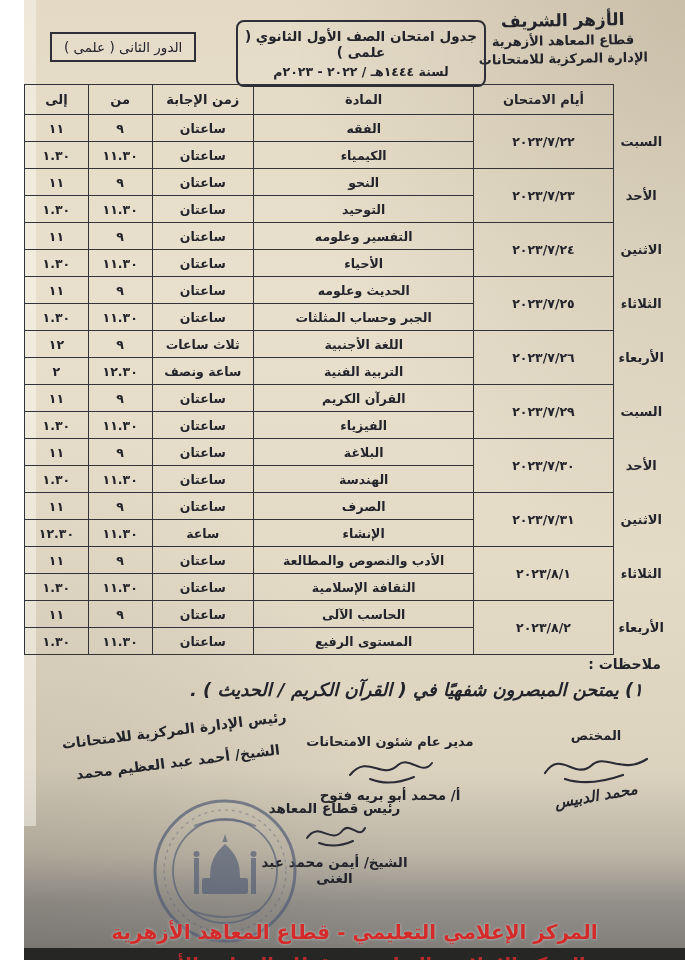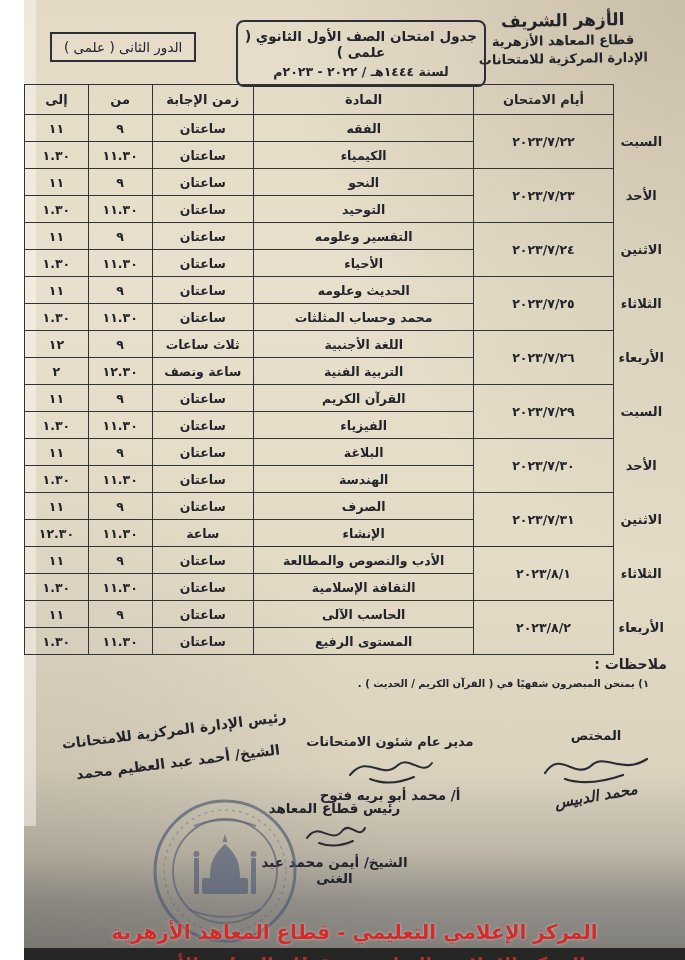--- a/index.html
+++ b/index.html
@@ -38,23 +38,23 @@
   .schedule th, .schedule td { border:1.6px solid #33333a; text-align:center;
     vertical-align:middle; font-weight:bold; padding:0 2px; overflow:hidden; }
   .schedule th { height:30px; font-size:13px; }
   .schedule td { height:27px; font-size:12.5px; }
   .schedule .day-col { border:none; font-size:13px; background:transparent; }
   .date-cell { direction:ltr; font-size:13.5px; letter-spacing:.4px; }
   .subject-cell { font-size:13px; }
   .time-cell { direction:ltr;margin-top:44px; }
 
   
-  .notes { position:absolute; top:656px; right:18px; width:645px; direction:rtl; text-align:right; }
+  .notes { position:absolute; top:656px; right:24px; width:645px; direction:rtl; text-align:right; }
   .notes-title { font-size:14px; font-weight:bold; margin-bottom:4px; }
-  .note { font-size:10px; font-weight:bold; line-height:1.55; padding-right:18px; }
+  .note { font-size:18px; font-weight:bold; line-height:1.55; padding-right:18px;font-style:italic; }
 
   
   .sig { position:absolute; text-align:center; font-weight:bold; direction:rtl; }
   .sig-title { font-size:13px; }
   .sig-name  { font-size:13.5px; }
   .sig-right { top:728px; right:14px; width:150px; }
   .sig-right .sig-name { transform:rotate(-10deg); font-size:15px; font-style:italic; }
   .sig-center { top:734px; right:195px; width:200px; }
   .sig-left { top:722px; left:18px; width:268px; transform:rotate(-7deg); }
   .sig-left .sig-name { margin-top:16px; font-size:14px; }
@@ -158,21 +158,21 @@
         </tr>
         <tr>
           <td class="day-col" rowspan="2">الثلاثاء</td>
           <td class="date-cell" rowspan="2">٢٠٢٣/٧/٢٥</td>
           <td class="subject-cell">الحديث وعلومه</td>
           <td class="duration-cell">ساعتان</td>
           <td class="time-cell">٩</td>
           <td class="time-cell">١١</td>
         </tr>
         <tr>
-          <td class="subject-cell">محمد وحساب المثلثات</td>
+          <td class="subject-cell">الجبر وحساب المثلثات</td>
           <td class="duration-cell">ساعتان</td>
           <td class="time-cell">١١.٣٠</td>
           <td class="time-cell">١.٣٠</td>
         </tr>
         <tr>
           <td class="day-col" rowspan="2">الأربعاء</td>
           <td class="date-cell" rowspan="2">٢٠٢٣/٧/٢٦</td>
           <td class="subject-cell">اللغة الأجنبية</td>
           <td class="duration-cell">ثلاث ساعات</td>
           <td class="time-cell">٩</td>

